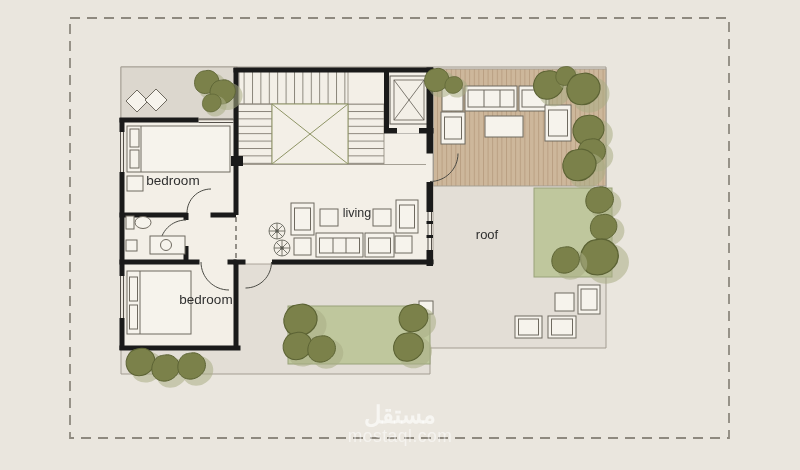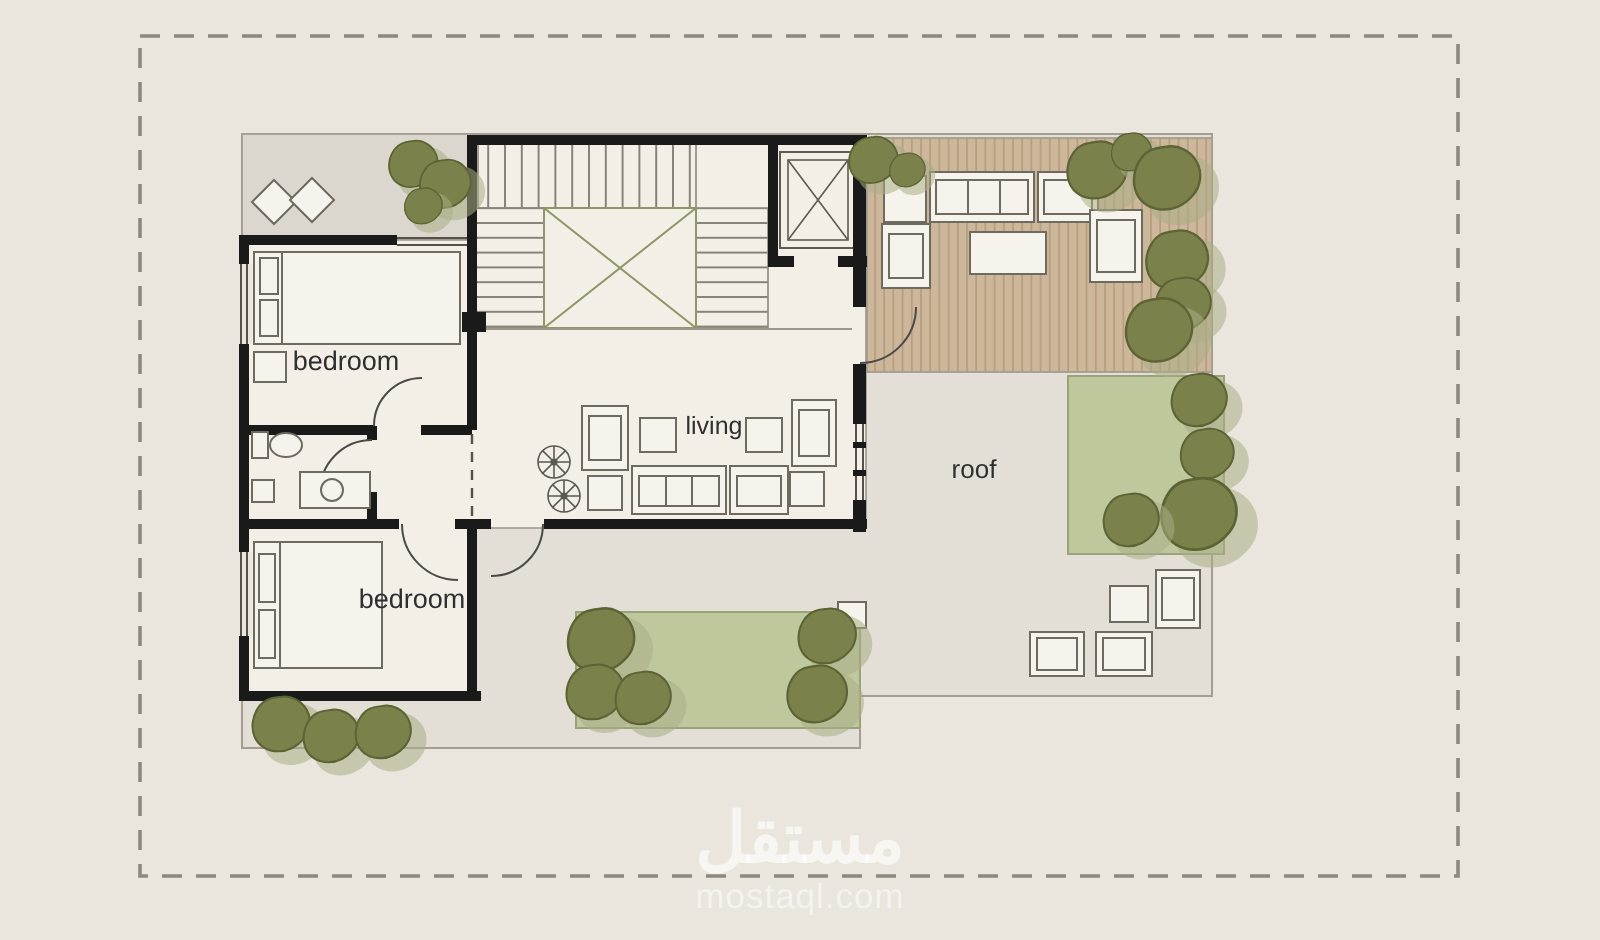--- a/index.html
+++ b/index.html
@@ -8,21 +8,21 @@
   svg{position:absolute;left:0;top:0;}
   svg text{font-family:"Liberation Sans",sans-serif;fill:#2f2f2f;}
   .wall{fill:#1a1a1a;}
   .furn{stroke:#6f6a60;fill:#f6f3ec;stroke-width:1;}
   .ln{stroke:#6f6a60;fill:none;stroke-width:1;}
   .thin{stroke:#9c968b;fill:none;stroke-width:0.9;}
   .win{stroke:#55504a;stroke-width:1;fill:none;}
   .tbody{fill:#7b814a;stroke:#5c6334;stroke-width:0.8;}
   .tshadow{fill:#a9ad85;opacity:0.55;stroke:none;}
   .watermark{position:absolute;left:300px;top:402px;width:200px;text-align:center;pointer-events:none;}
-  .watermark .ar{font-size:35px;font-weight:bold;line-height:1.05;color:rgba(255,255,255,0.62);}
+  .watermark .ar{font-size:24px;font-weight:bold;line-height:1.05;color:rgba(255,255,255,0.62);}
   .watermark .en{font-size:17.5px;font-weight:normal;letter-spacing:0.5px;margin-top:-1px;color:rgba(255,255,255,0.5);}
 </style>
 </head>
 <body>
 
 <div class="stage">
 <svg width="800" height="470" viewBox="0 0 800 470">
   <defs>
     <pattern id="pw" width="4.6" height="12" patternUnits="userSpaceOnUse">
       <rect width="4.6" height="12" fill="#cdb79b"></rect>

